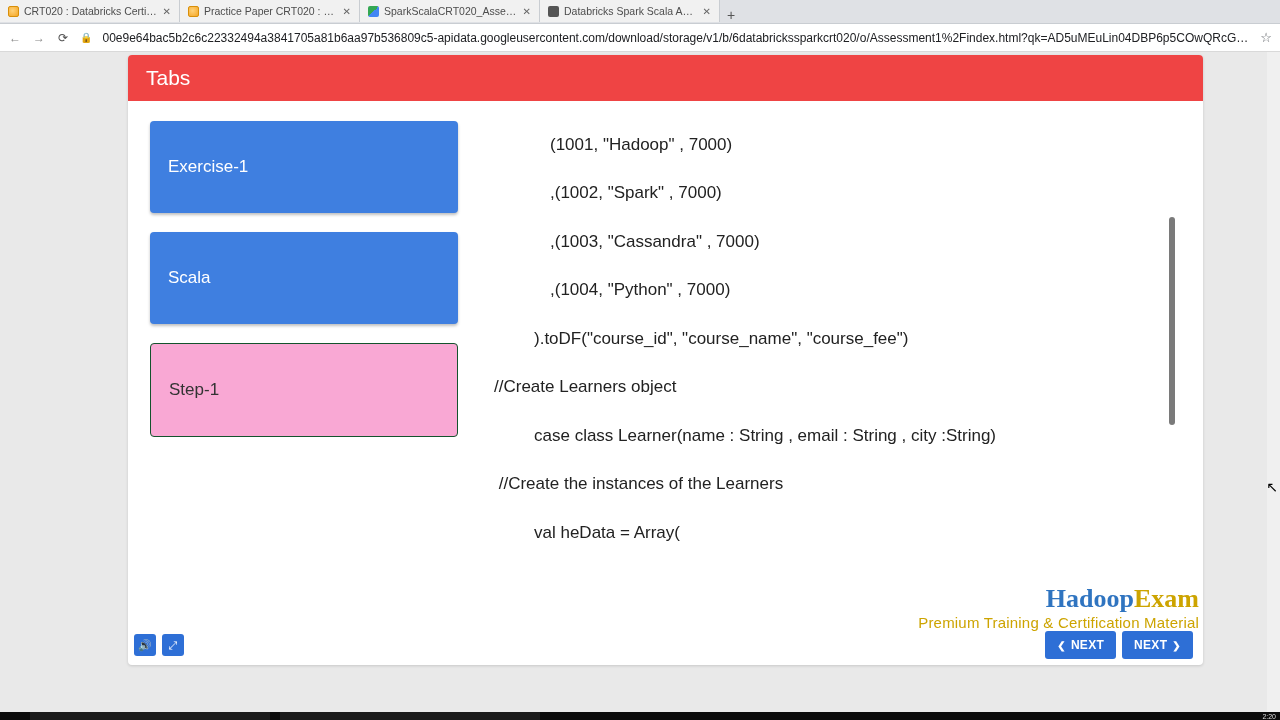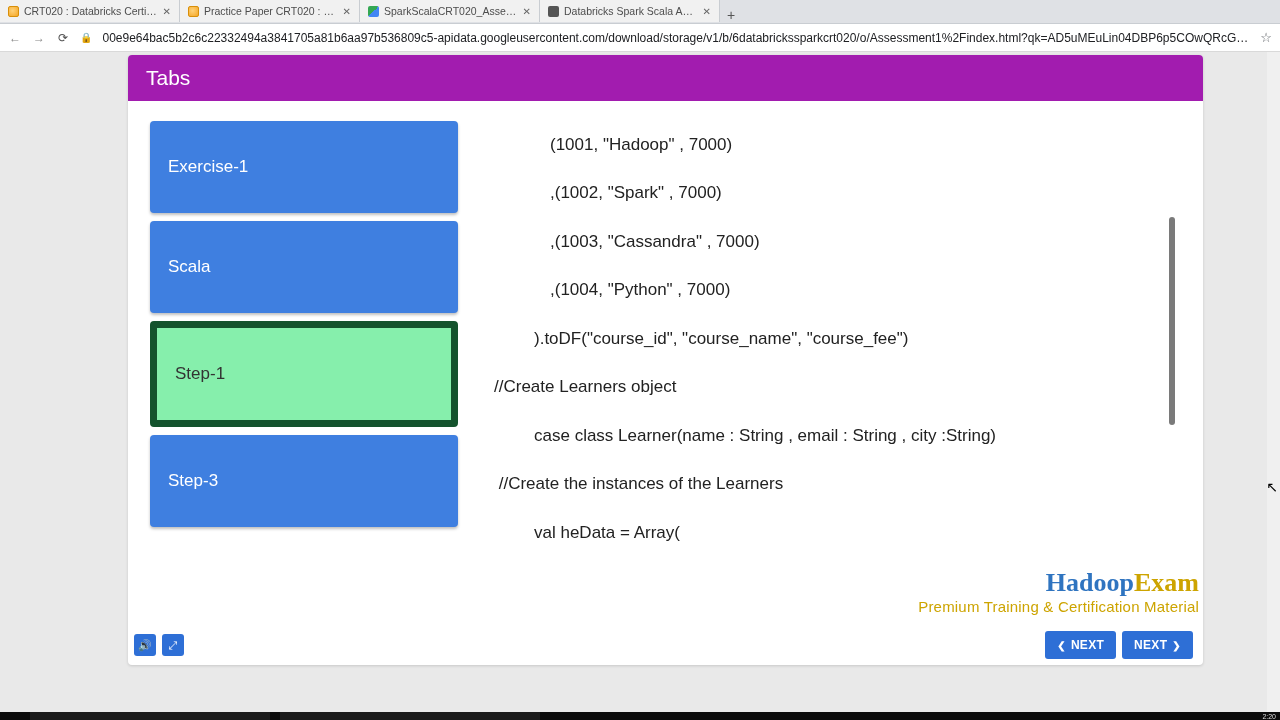--- a/index.html
+++ b/index.html
@@ -21,43 +21,43 @@
   .nav-ic.enabled { color:#555; cursor:pointer;}
   .lock { font-size:10px; color:#5f6368;}
   .url { flex:1; white-space:nowrap; overflow:hidden; text-overflow:ellipsis; color:#202124;}
   .star { color:#5f6368; font-size:13px;}
 
   
   .viewport { position:absolute; top:52px; left:0; right:0; bottom:8px; background:#e9e9e9; overflow:hidden;}
   .cursor { position:absolute; right:2px; top:427px; font-size:14px; color:#000; pointer-events:none;}
 
   .card { position:absolute; left:128px; top:3px; width:1075px; background:#fff; border-radius:4px; box-shadow:0 1px 3px rgba(0,0,0,0.15); }
-  .card-header { background:#a21caf; color:#fff; font-size:21px; padding:11px 18px; border-radius:4px 4px 0 0;}
+  .card-header { background:#ef4444; color:#fff; font-size:21px; padding:11px 18px; border-radius:4px 4px 0 0;}
   .tabs-body { display:flex; padding:20px 22px 0 22px; gap:0; height:520px;}
 
-  .tab-col { width:308px; display:flex; flex-direction:column; gap:8px; }
+  .tab-col { width:308px; display:flex; flex-direction:column; gap:19px; }
   .tab-btn { background:#3f7fe0; color:#fff; font-size:17px; padding:36px 18px; border-radius:4px; box-shadow:0 2px 3px rgba(0,0,0,0.25); cursor:pointer;}
-  .tab-btn.active { background:#86efac; color:#333; box-shadow:none; border:7px solid #14532d;}
+  .tab-btn.active { background:#f9a8d4; color:#333; box-shadow:none; border:1px solid #14532d;}
 
   .content-col { flex:1; position:relative; margin-left:0;}
   .content-scroll { position:absolute; inset:0 0 0 0; font-size:17px; line-height:2.85; color:#222; padding-left:36px; padding-right:26px; white-space:pre; overflow:hidden;}
   .content-scroll .l0 { padding-left:56px;}
   .content-scroll .l1 { padding-left:40px;}
   .content-scroll .l2 { padding-left:0px;}
   .scrollbar-track { position:absolute; right:6px; top:96px; width:6px; height:312px; background:transparent;}
   .scrollbar-thumb { position:absolute; top:0; width:6px; height:208px; background:#7a7a7a; border-radius:3px;}
 
   .footer { display:flex; align-items:center; justify-content:space-between; padding:10px 6px 6px 6px; }
   .footer-left { display:flex; gap:6px;}
   .sq-btn { width:22px; height:22px; background:#2e6fd6; border-radius:3px; color:#fff; display:flex; align-items:center; justify-content:center; font-size:11px; cursor:pointer;}
   .footer-right { display:flex; gap:6px; padding-right:4px;}
   .pn-btn { background:#2e6fd6; color:#fff; font-size:12px; font-weight:600; padding:7px 12px; border-radius:3px; display:flex; align-items:center; gap:5px; cursor:pointer; letter-spacing:0.3px;}
   .pn-btn .chev{ font-size:10px;}
 
-  .brand { position:absolute; right:4px; bottom:50px; text-align:right; font-family:Georgia,serif;}
+  .brand { position:absolute; right:4px; bottom:34px; text-align:right; font-family:Georgia,serif;}
   .brand .b1 { font-size:26px; font-weight:600;}
   .brand .hadoop{ color:#2f74c0;}
   .brand .exam{ color:#cda400;}
   .brand .sub { font-size:15px; color:#cda400; letter-spacing:0.2px; font-family:Liberation Sans, sans-serif;}
 
   .taskbar { position:absolute; left:0; right:0; bottom:0; height:8px; background:#0b0b0b;}
   .task-seg { position:absolute; bottom:0; height:8px; background:#1a1a1a;}
   .clock { position:absolute; right:4px; bottom:0; height:8px; font-size:7px; color:#ddd; display:flex; align-items:center;}
 
   .page-scroll-v { position:absolute; right:0; top:0; bottom:0; width:13px; background:#f0f0f0;}
@@ -107,21 +107,20 @@
     </div>
 
   <div class="card">
     <div class="card-header">Tabs</div>
 
     <div class="tabs-body">
       <div class="tab-col" id="tabcol">
           <div class="tab-btn">Exercise-1</div>
           <div class="tab-btn">Scala</div>
           <div class="tab-btn active">Step-1</div>
-          <div class="tab-btn">Step-3</div>
         </div>
 
       <div class="content-col">
         <div class="content-scroll" id="code"><div class="l0">(1001, "Hadoop" , 7000)</div><div class="l0">,(1002, "Spark" , 7000)</div><div class="l0">,(1003, "Cassandra" , 7000)</div><div class="l0">,(1004, "Python" , 7000)</div><div class="l1">).toDF("course_id", "course_name", "course_fee")</div><div class="l2">//Create Learners object</div><div class="l1">case class Learner(name : String , email : String , city :String)</div><div class="l2"> //Create the instances of the Learners</div><div class="l1">val heData = Array(</div></div>
         <div class="scrollbar-track">
           <div class="scrollbar-thumb"></div>
         </div>
       </div>
     </div>
 

